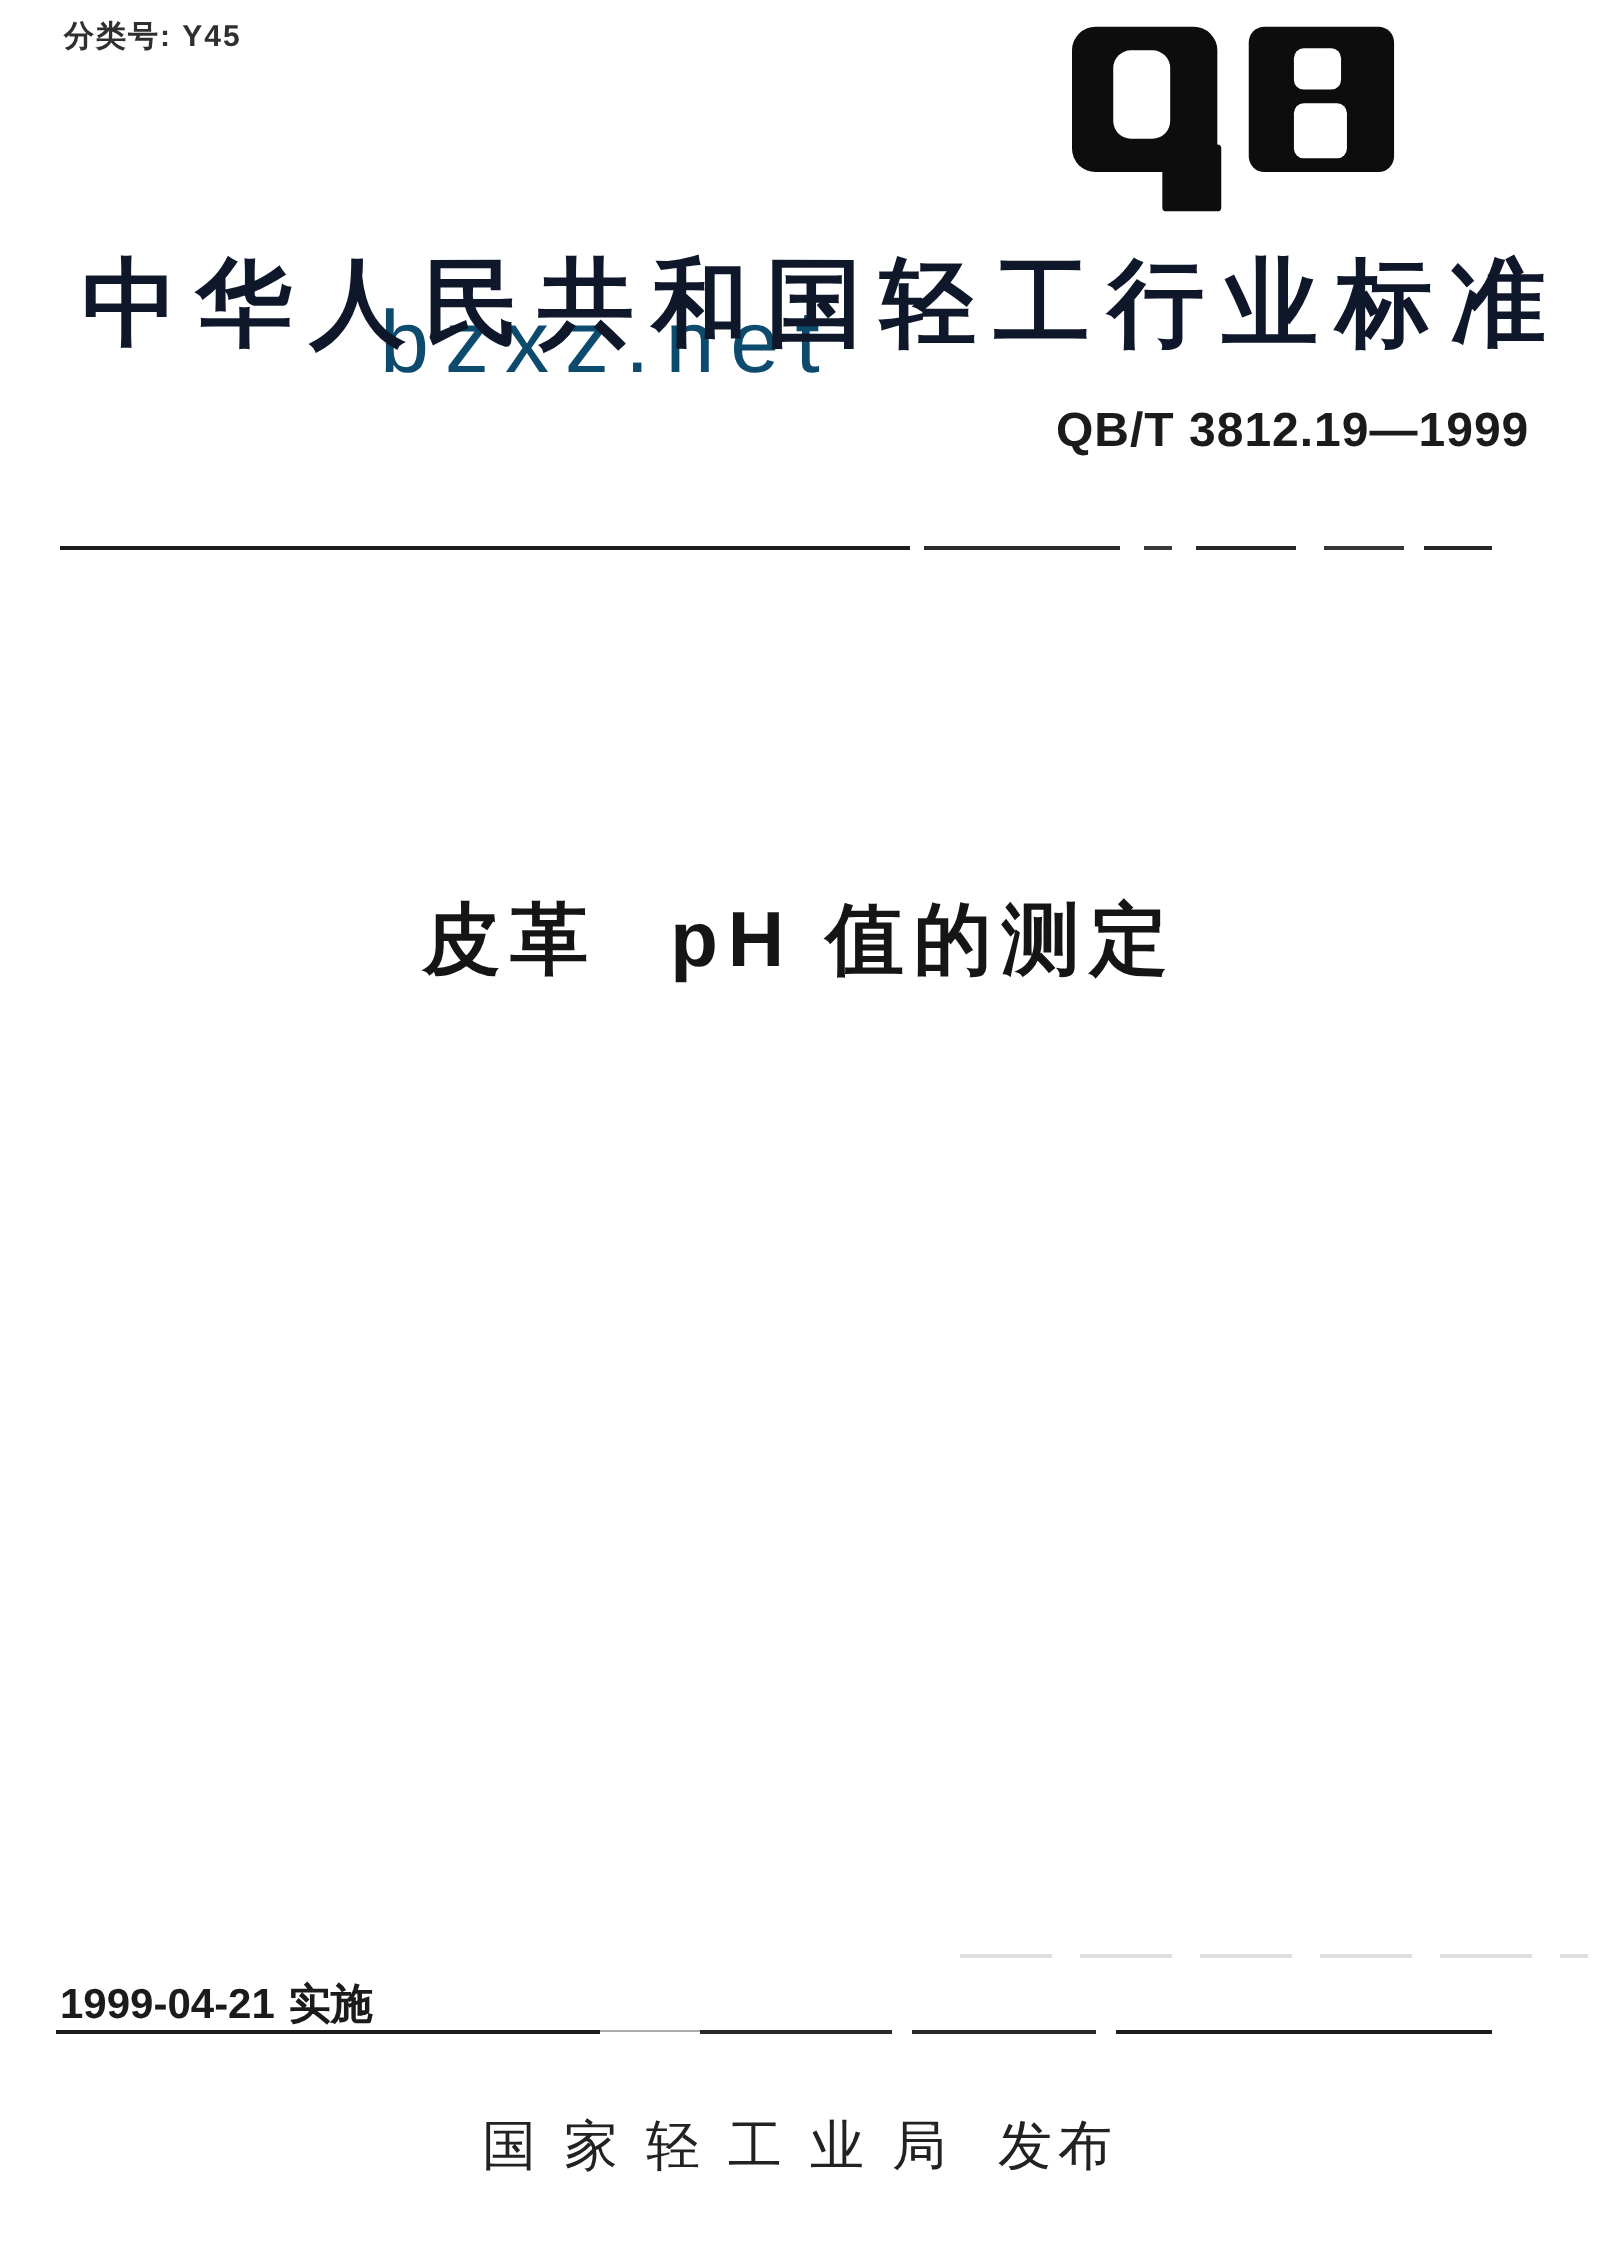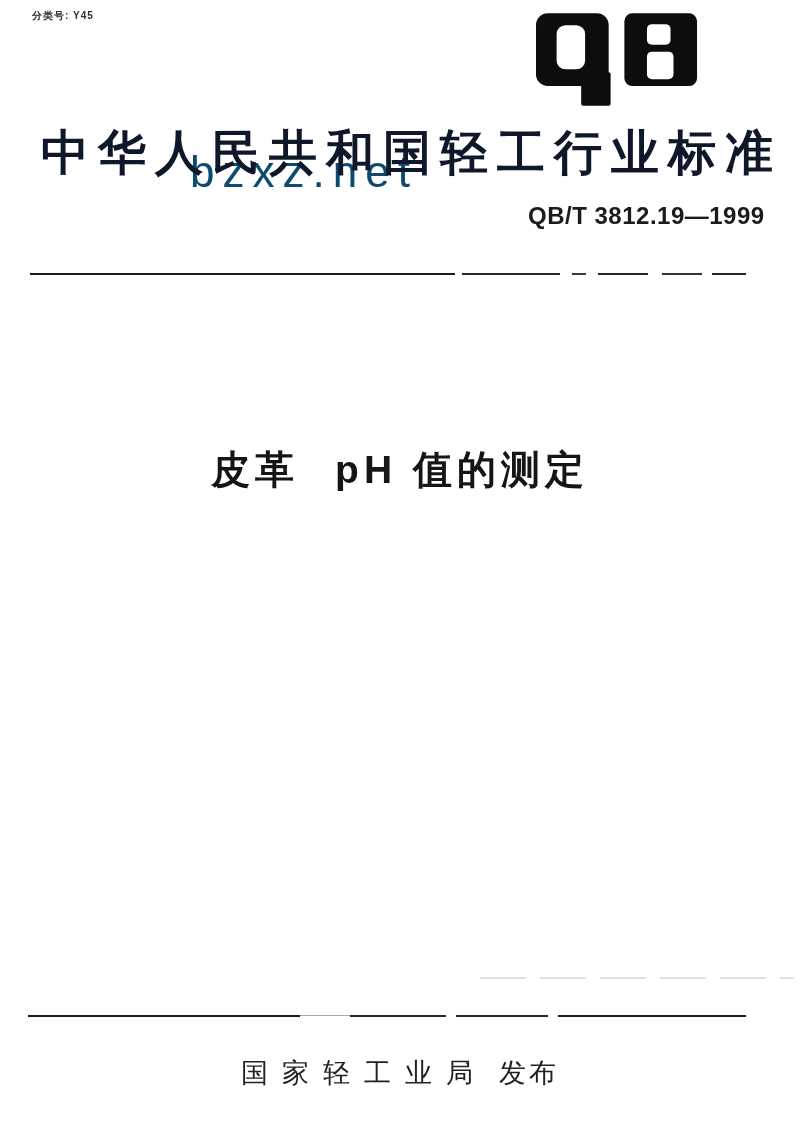--- a/index.html
+++ b/index.html
@@ -5,21 +5,21 @@
   html,body{margin:0;padding:0;}
   body{
     width:800px;height:1125px;position:relative;background:#ffffff;
     font-family:"Liberation Sans","DejaVu Sans",sans-serif;
     color:#1c1c1c;overflow:hidden;
   }
   .abs{position:absolute;}
 
   
   .classification{
-    left:32px;top:9px;font-size:10px;font-weight:600;
+    left:32px;top:9px;font-size:15px;font-weight:600;
     letter-spacing:1px;color:#2f2f2f;
   }
 
   
   .qb-logo{left:536px;top:13px;width:163px;height:95px;}
 
   
   .header-title{
     left:41px;top:127px;font-size:48px;font-weight:bold;
     letter-spacing:9px;white-space:nowrap;color:#0f172a;z-index:2;
@@ -107,20 +107,23 @@
   <div class="seg" style="left:682px;width:34px;background:#262626;"></div>
 </div>
 
 <div class="abs doc-title">
   <span class="t1">皮革</span><span class="t2">pH 值的测定</span>
 </div>
 
 <div class="abs artifact-line"></div>
 
 <div class="abs date-row">
+  <div>
+    <span>1999-04-21</span><span class="lbl">实施</span>
+  </div>
 </div>
 
 <div class="abs rule-bot-wrap">
   <div class="seg" style="left:0;width:272px;background:#1c1c1c;"></div>
   <div class="seg" style="left:272px;width:50px;height:1px;background:#ababab;"></div>
   <div class="seg" style="left:322px;width:96px;background:#2a2a2a;"></div>
   <div class="seg" style="left:428px;width:92px;background:#2a2a2a;"></div>
   <div class="seg" style="left:530px;width:188px;background:#1c1c1c;"></div>
 </div>
 

